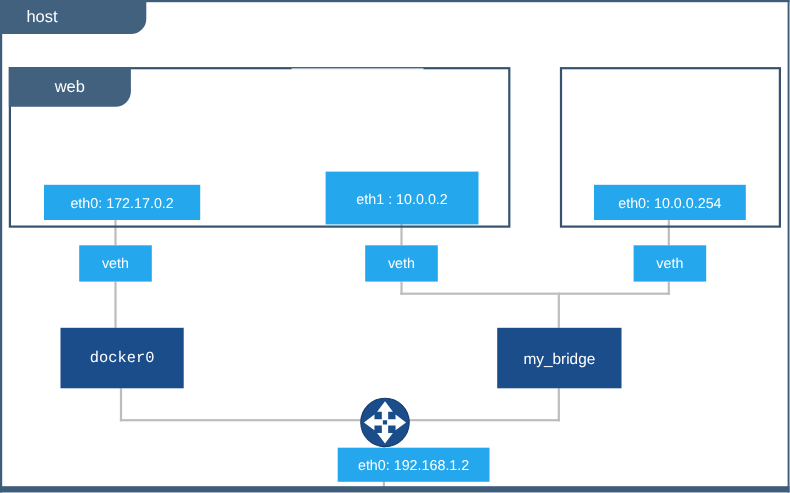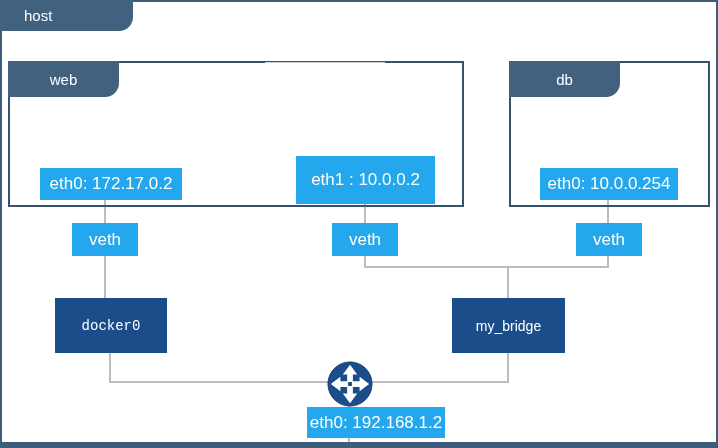--- a/index.html
+++ b/index.html
@@ -9,21 +9,21 @@
   
   .edge{background:#3E5D7B;z-index:5;}
   
   .tab{background:#41617E;color:#fff;border-bottom-right-radius:14px;z-index:6;
        display:flex;align-items:center;}
   .host-tab{left:0;top:0;width:133px;height:31px;font-size:15px;padding-left:24px;}
   .box-tab{height:36px;font-size:15px;justify-content:center;z-index:3;}
   
   .cbox{border:2px solid #35536F;background:transparent;z-index:2;}
   
-  .badge{background:#24A7EC;color:#fff;font-size:17px;display:flex;align-items:center;
+  .badge{background:#24A7EC;color:#fff;font-size:13px;display:flex;align-items:center;
          justify-content:center;z-index:4;white-space:nowrap;}
   
   .bridge{background:#1B4D8A;color:#fff;font-size:14px;display:flex;align-items:center;
           justify-content:center;z-index:4;}
   
   .line{background:#BDBDBD;z-index:1;}
   .router{z-index:4;}
   .artifact{background:rgba(255,255,255,0.75);z-index:3;}
 </style>
 </head>
@@ -55,23 +55,20 @@
   <div class="abs line" style="left:348px;top:404px;width:2px;height:5px;"></div>
   <div class="abs line" style="left:348px;top:437px;width:2px;height:6px;"></div>
 
   <div class="abs cbox" style="left:8px;top:61px;width:456px;height:146px;"></div>
   <div class="abs tab box-tab" style="left:8px;top:61px;width:111px;">
     <span>web</span>
   </div>
   <div class="abs artifact" style="left:265px;top:62px;width:120px;height:38px;"></div>
 
   <div class="abs cbox" style="left:509px;top:61px;width:201px;height:146px;"></div>
-  <div class="abs tab box-tab" style="left:509px;top:61px;width:111px;">
-    <span>db</span>
-  </div>
 
   <div class="abs badge" style="left:40px;top:168px;width:142px;height:32px;">eth0: 172.17.0.2</div>
   <div class="abs badge" style="left:296px;top:156px;width:139px;height:48px;">eth1 : 10.0.0.2</div>
   <div class="abs badge" style="left:540px;top:168px;width:138px;height:32px;">eth0: 10.0.0.254</div>
 
   <div class="abs badge" style="left:72px;top:223px;width:66px;height:33px;">veth</div>
   <div class="abs badge" style="left:332px;top:223px;width:66px;height:33px;">veth</div>
   <div class="abs badge" style="left:576px;top:223px;width:66px;height:33px;">veth</div>
 
   <div class="abs bridge" style="left:55px;top:298px;width:112px;height:55px;font-family:Liberation Mono, monospace;">docker0</div>

